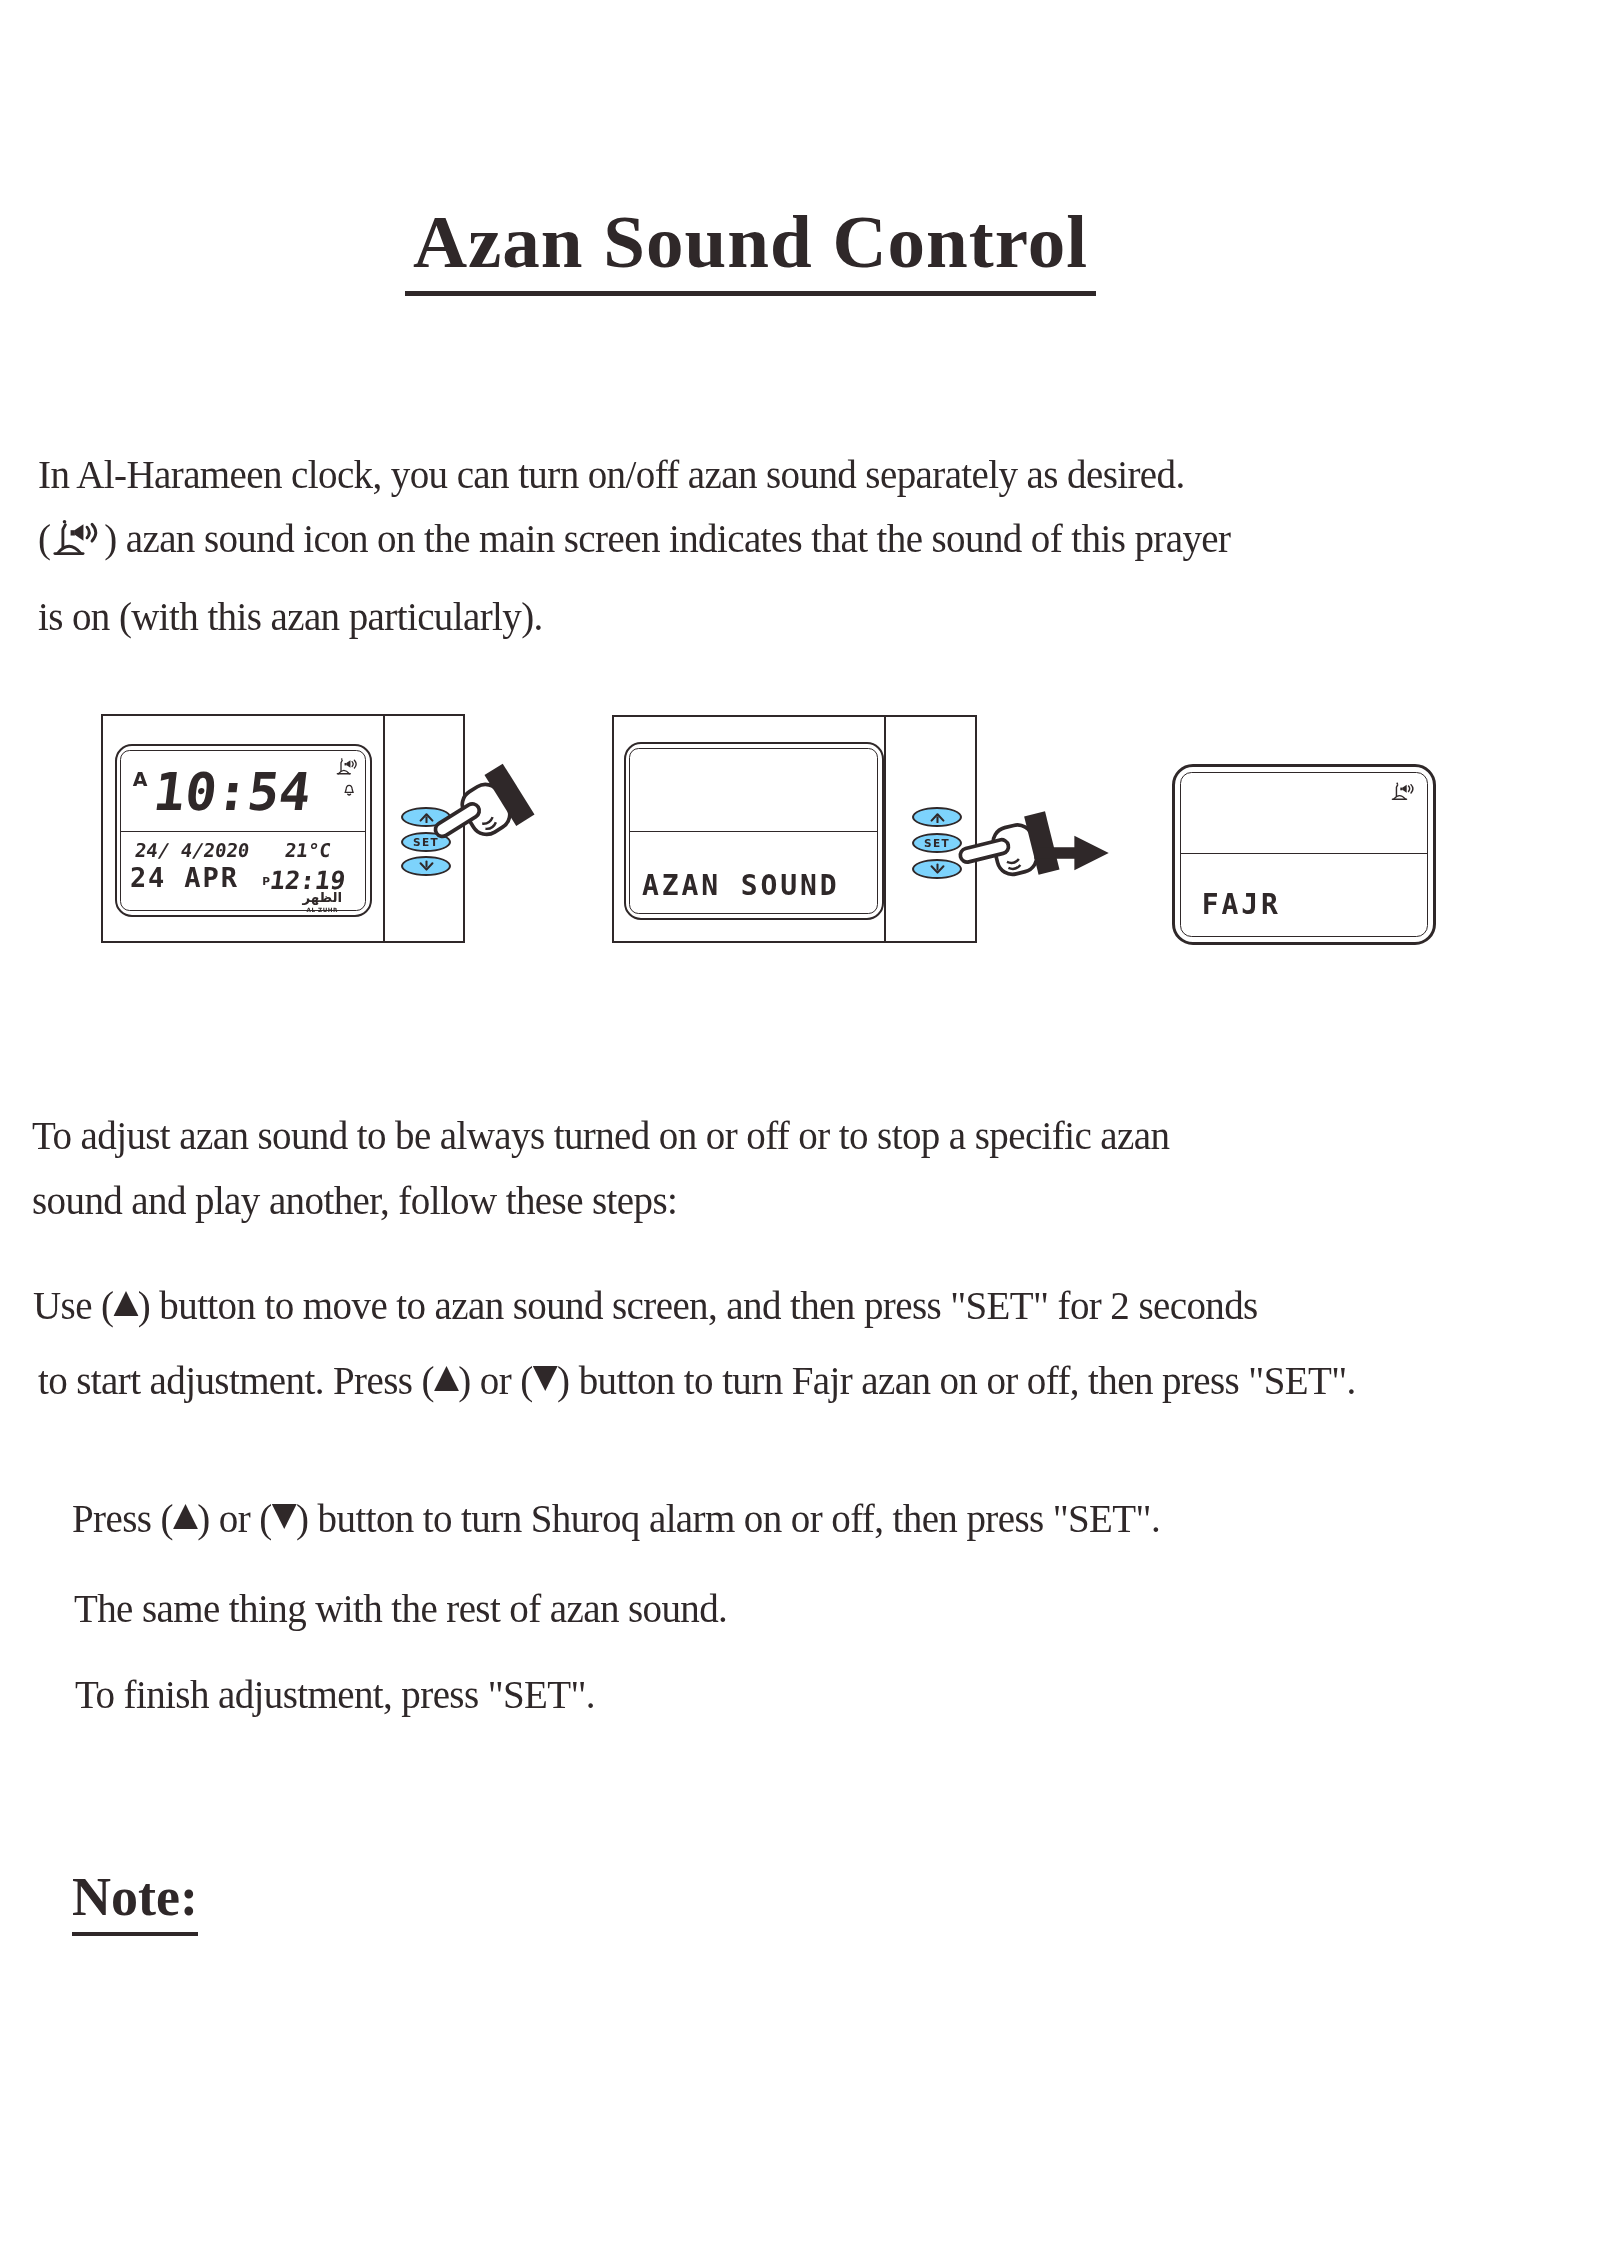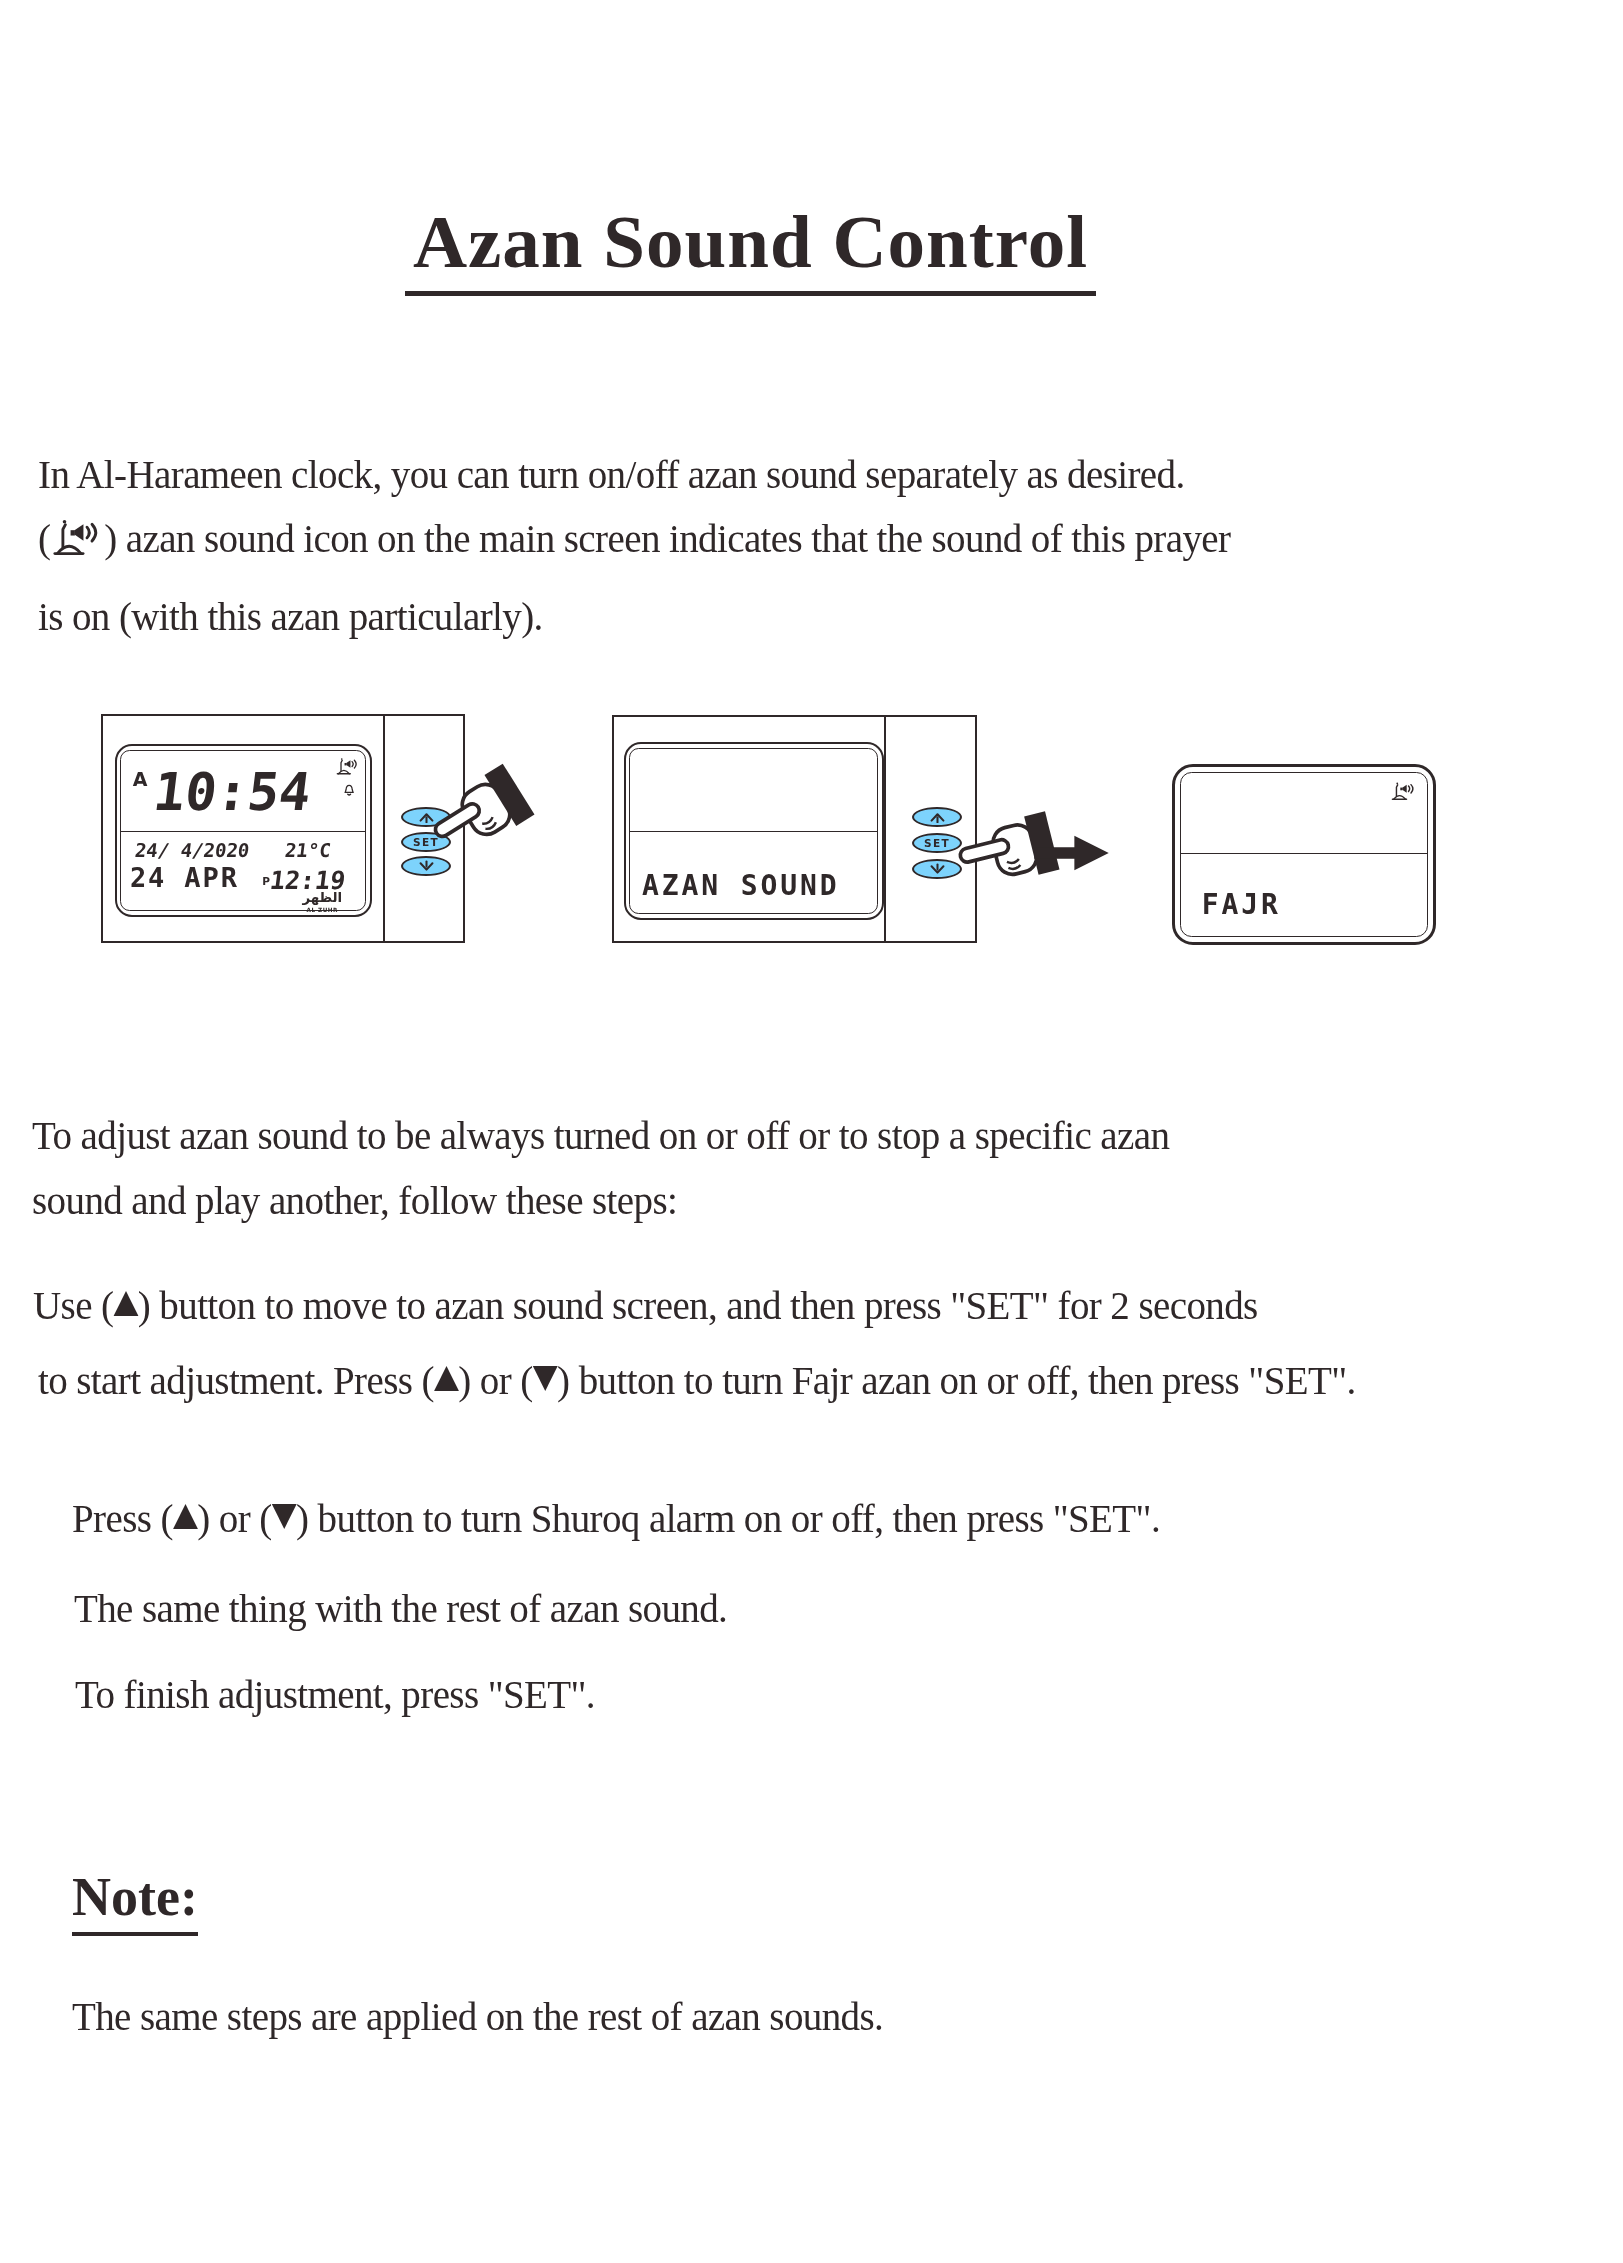--- a/index.html
+++ b/index.html
@@ -297,18 +297,17 @@
     <span>to start adjustment. Press (</span><span class="tri">▲</span><span>) or (</span><span class="tri">▼</span><span>) button to turn Fajr azan on or off, then press "SET".</span>
   </div>
 
   <div class="abs body-text line nowrap stepA">
     <span>Press (</span><span class="tri">▲</span><span>) or (</span><span class="tri">▼</span><span>) button to turn Shuroq alarm on or off, then press "SET".</span>
   </div>
   <div class="abs body-text line nowrap stepB">The same thing with the rest of azan sound.</div>
   <div class="abs body-text line nowrap stepC">To finish adjustment, press "SET".</div>
 
   <div class="abs note-h">Note:</div>
-  <div class="abs body-text line nowrap note-b">The same steps are applied on the rest of azan sounds.</div>
 
   <div class="abs pagenum">13</div>
 
 </div>
 
 
 </body></html>

